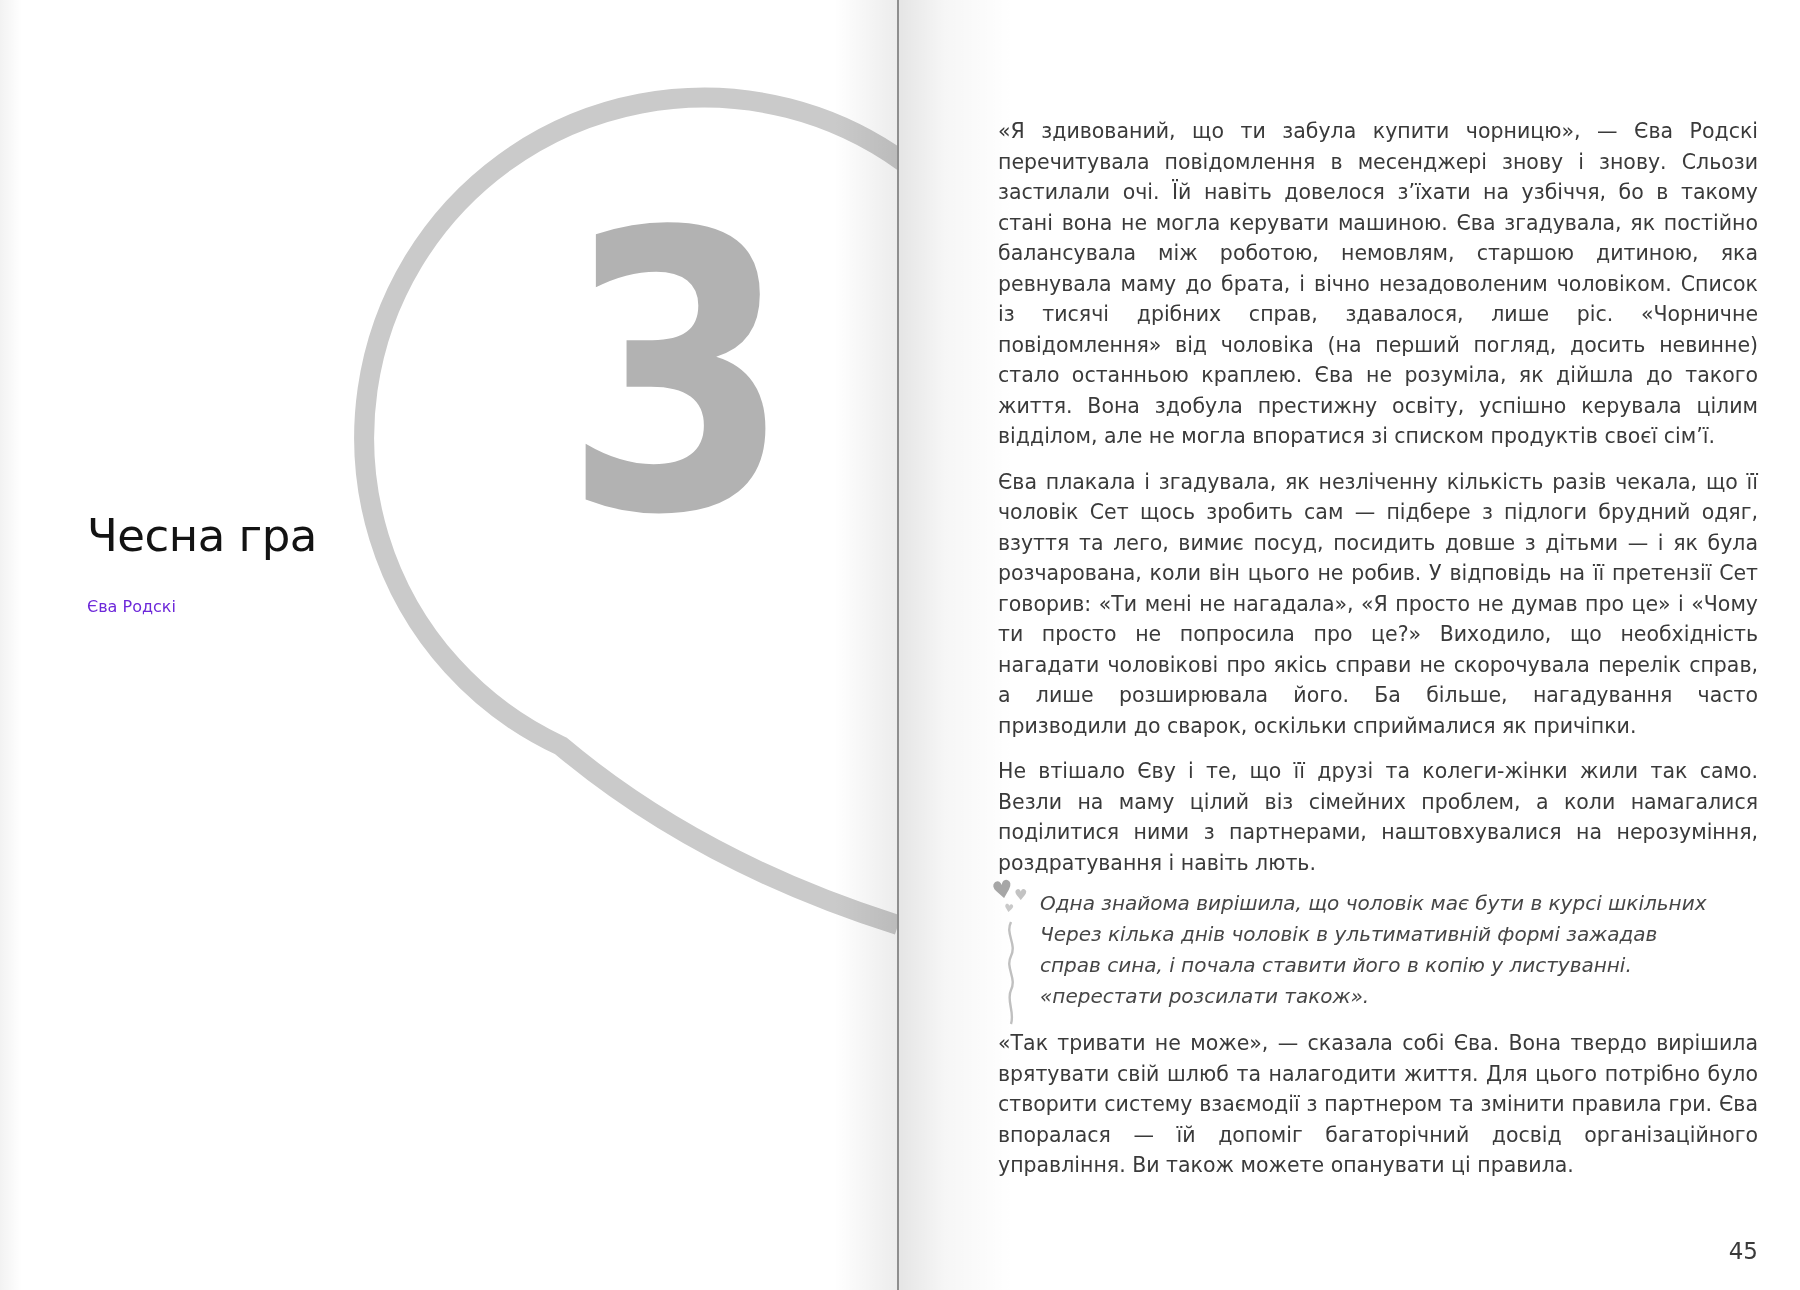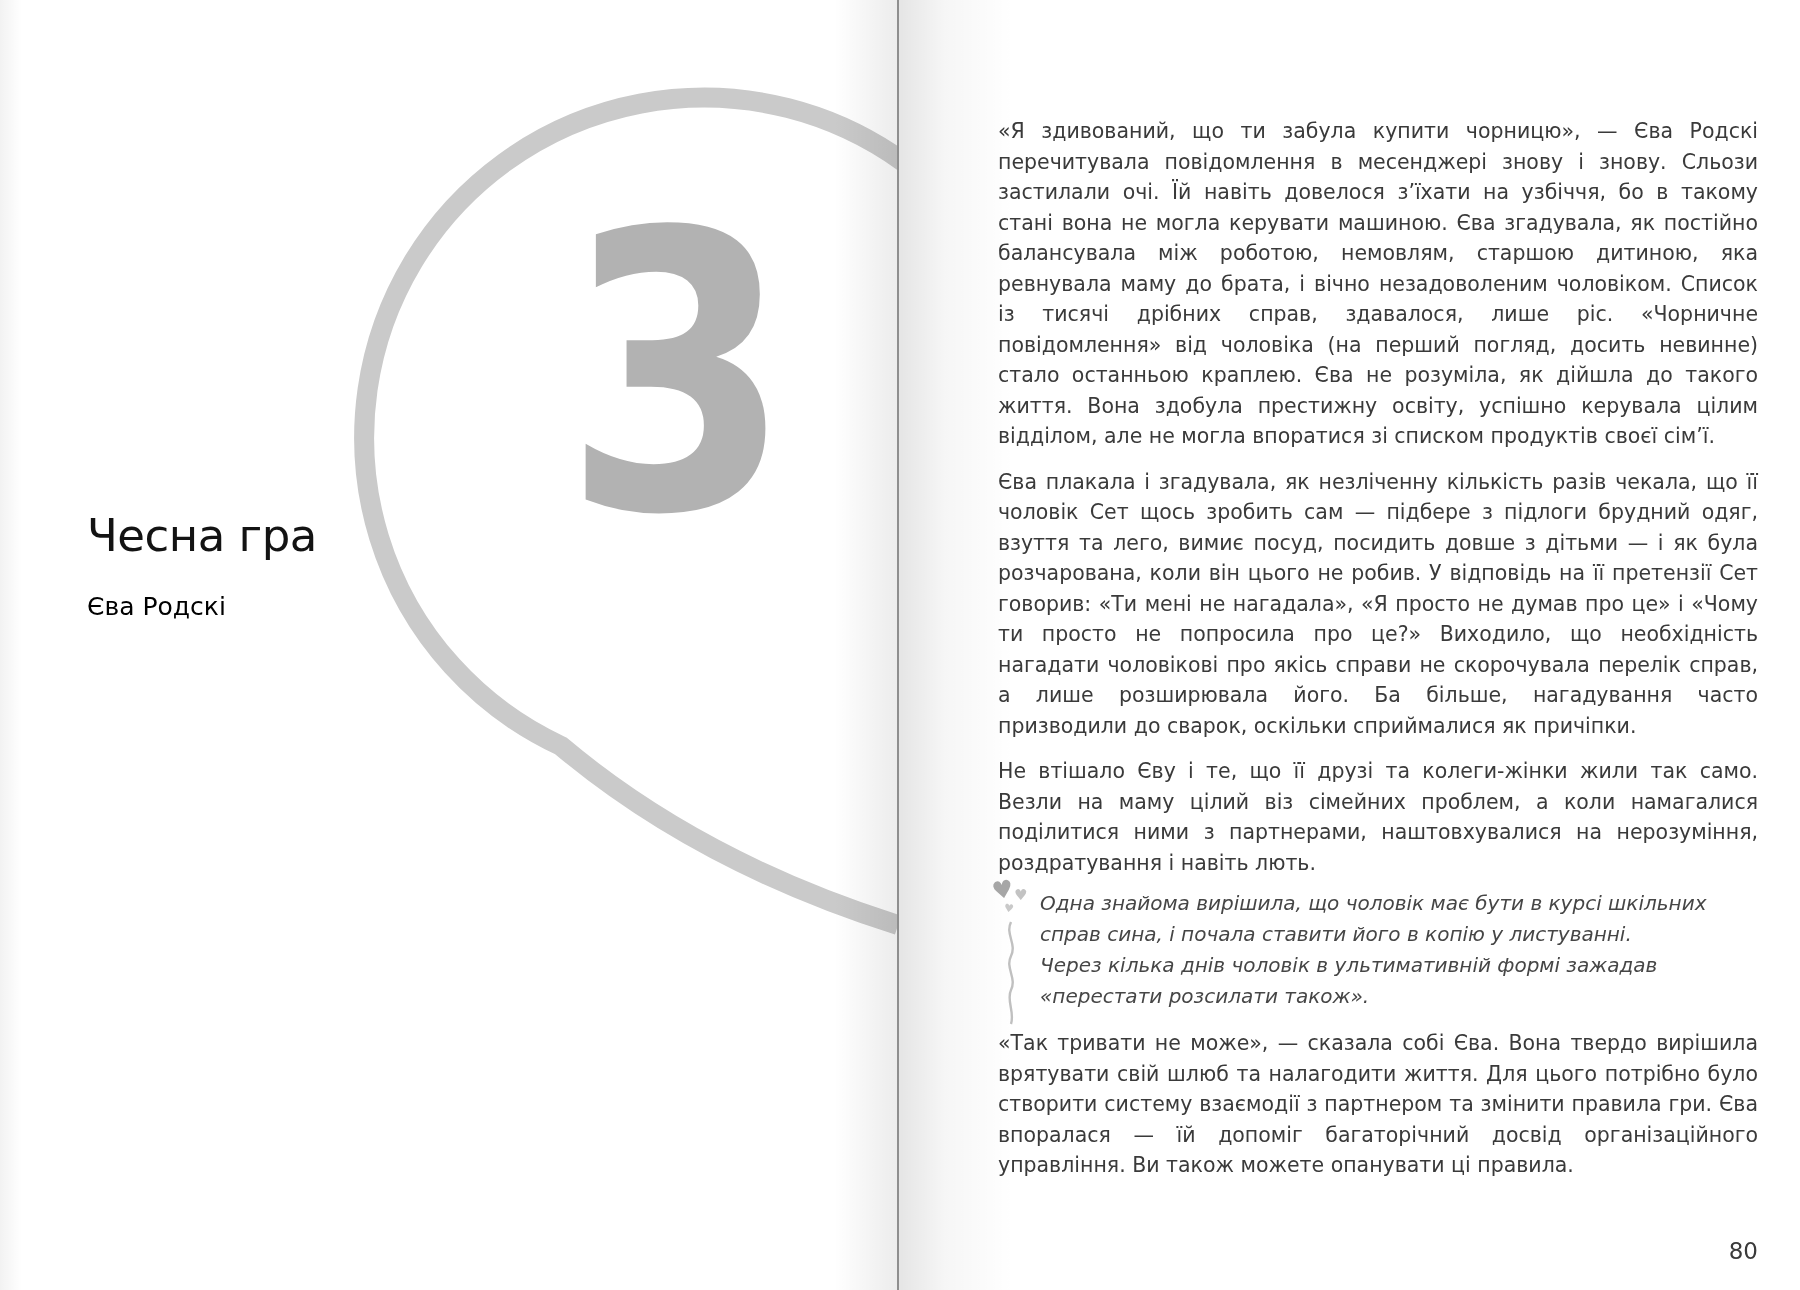--- a/index.html
+++ b/index.html
@@ -36,21 +36,21 @@
     color: #b2b2b2; text-align: center;
     transform: scaleX(0.85); transform-origin: 50% 50%;
   }
   .chapter-title {
     position: absolute; left: 87px; top: 510px;
     font-size: 45px; line-height: 52px; font-weight: normal;
     color: #131313; letter-spacing: -0.5px; margin: 0;
   }
   .chapter-author {
     position: absolute; left: 87px; top: 592px;
-    font-size: 25px; line-height: 30px; color: #000000;
+    font-size: 16px; line-height: 30px; color: #6d28d9;
   }
   
   .content {
     position: absolute; left: 998px; top: 116px; width: 760px;
     color: #3a3a3a; font-size: 20.5px; line-height: 30.5px;
   }
   .content h2 {
     margin: 0 0 36px 0;
     font-size: 30px; line-height: 36px; font-weight: bold;
     color: #171717; letter-spacing: 0.2px;
@@ -105,22 +105,22 @@
     <span class="quote-marker">
       <span class="h1x">♥</span>
       <span class="h2x">♥</span>
       <span class="h3x">♥</span>
     </span>
     <svg class="quote-squiggle" width="14" height="106" viewBox="0 0 14 106" aria-hidden="true">
       <path d="M 7 2 C 1 14 13 24 7 36 C 1 48 13 58 7 70 C 2 80 11 92 7 104" fill="none" stroke="#c0c0c0" stroke-width="2.4"></path>
     </svg>
     <div>
         <div class="quote-line">Одна знайома вирішила, що чоловік має бути в курсі шкільних</div>
+        <div class="quote-line">Через кілька днів чоловік в ультимативній формі зажадав</div>
         <div class="quote-line">справ сина, і почала ставити його в копію у листуванні.</div>
-        <div class="quote-line">Через кілька днів чоловік в ультимативній формі зажадав</div>
         <div class="quote-line">«перестати розсилати також».</div>
       </div>
   </div>
 
   <p class="body-par">«Так тривати не може», — сказала собі Єва. Вона твердо вирішила врятувати свій шлюб та налагодити життя. Для цього потрібно було створити систему взаємодії з партнером та змінити правила гри. Єва впоралася — їй допоміг багаторічний досвід організаційного управління. Ви також можете опанувати ці правила.</p>
 </div>
 
-<div class="page-number">80</div>
+<div class="page-number">45</div>
 
 </body></html>

